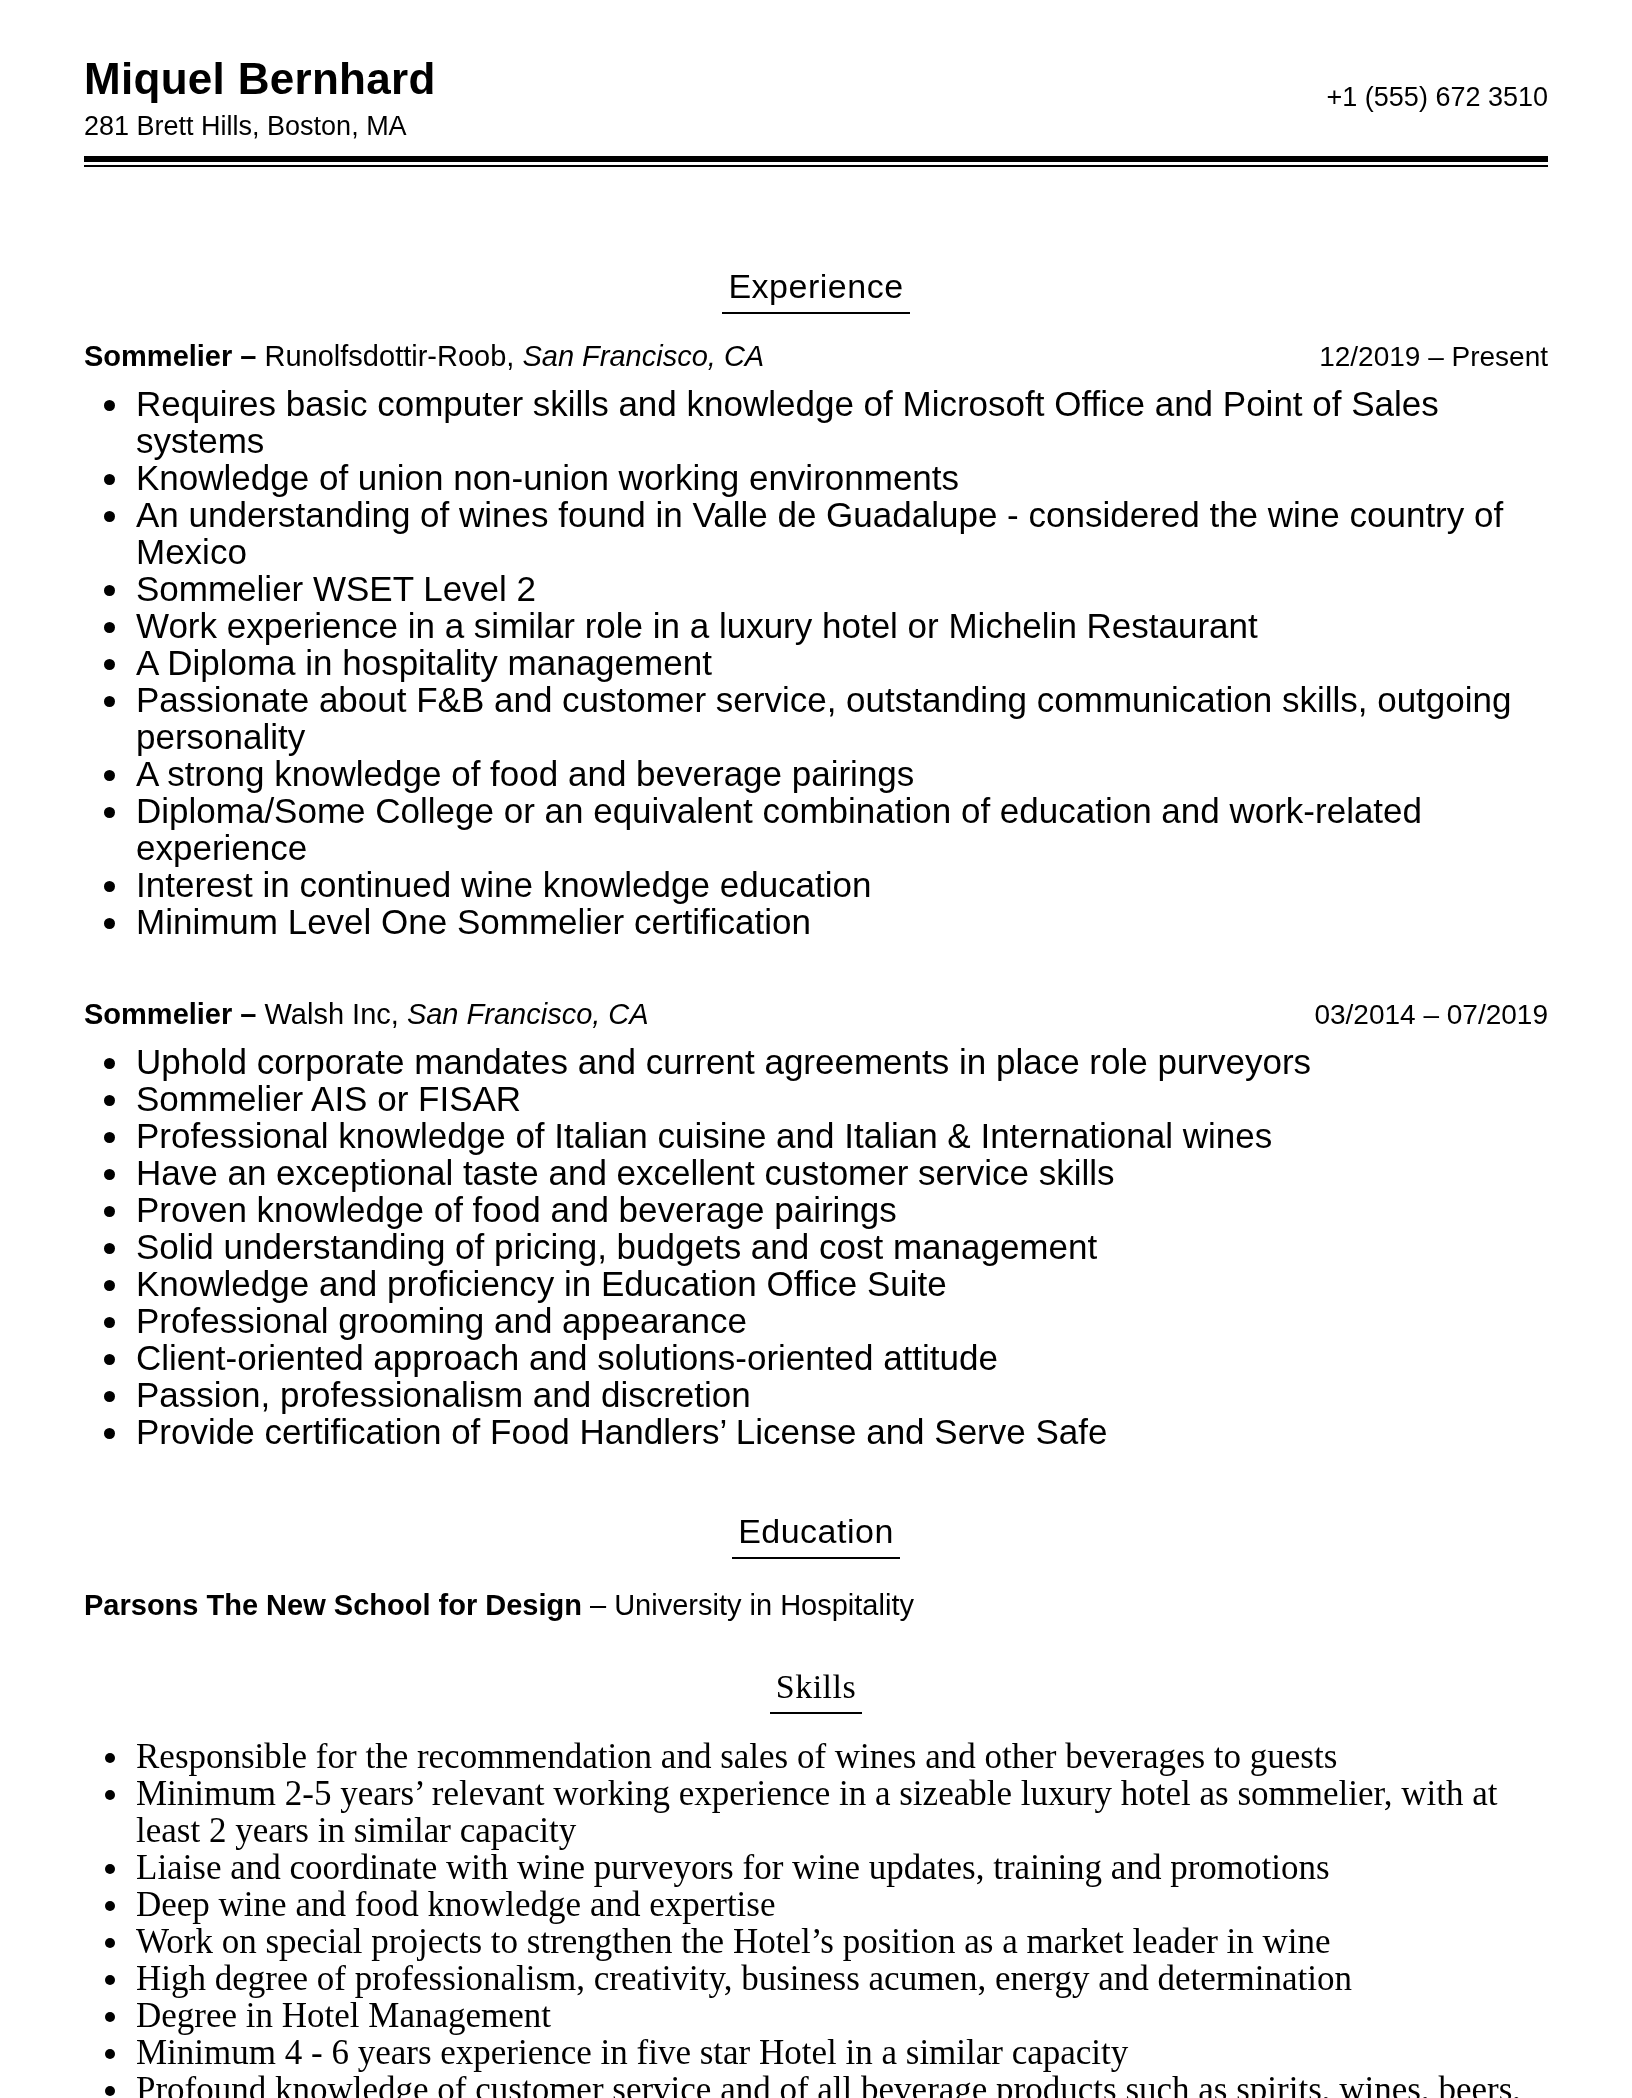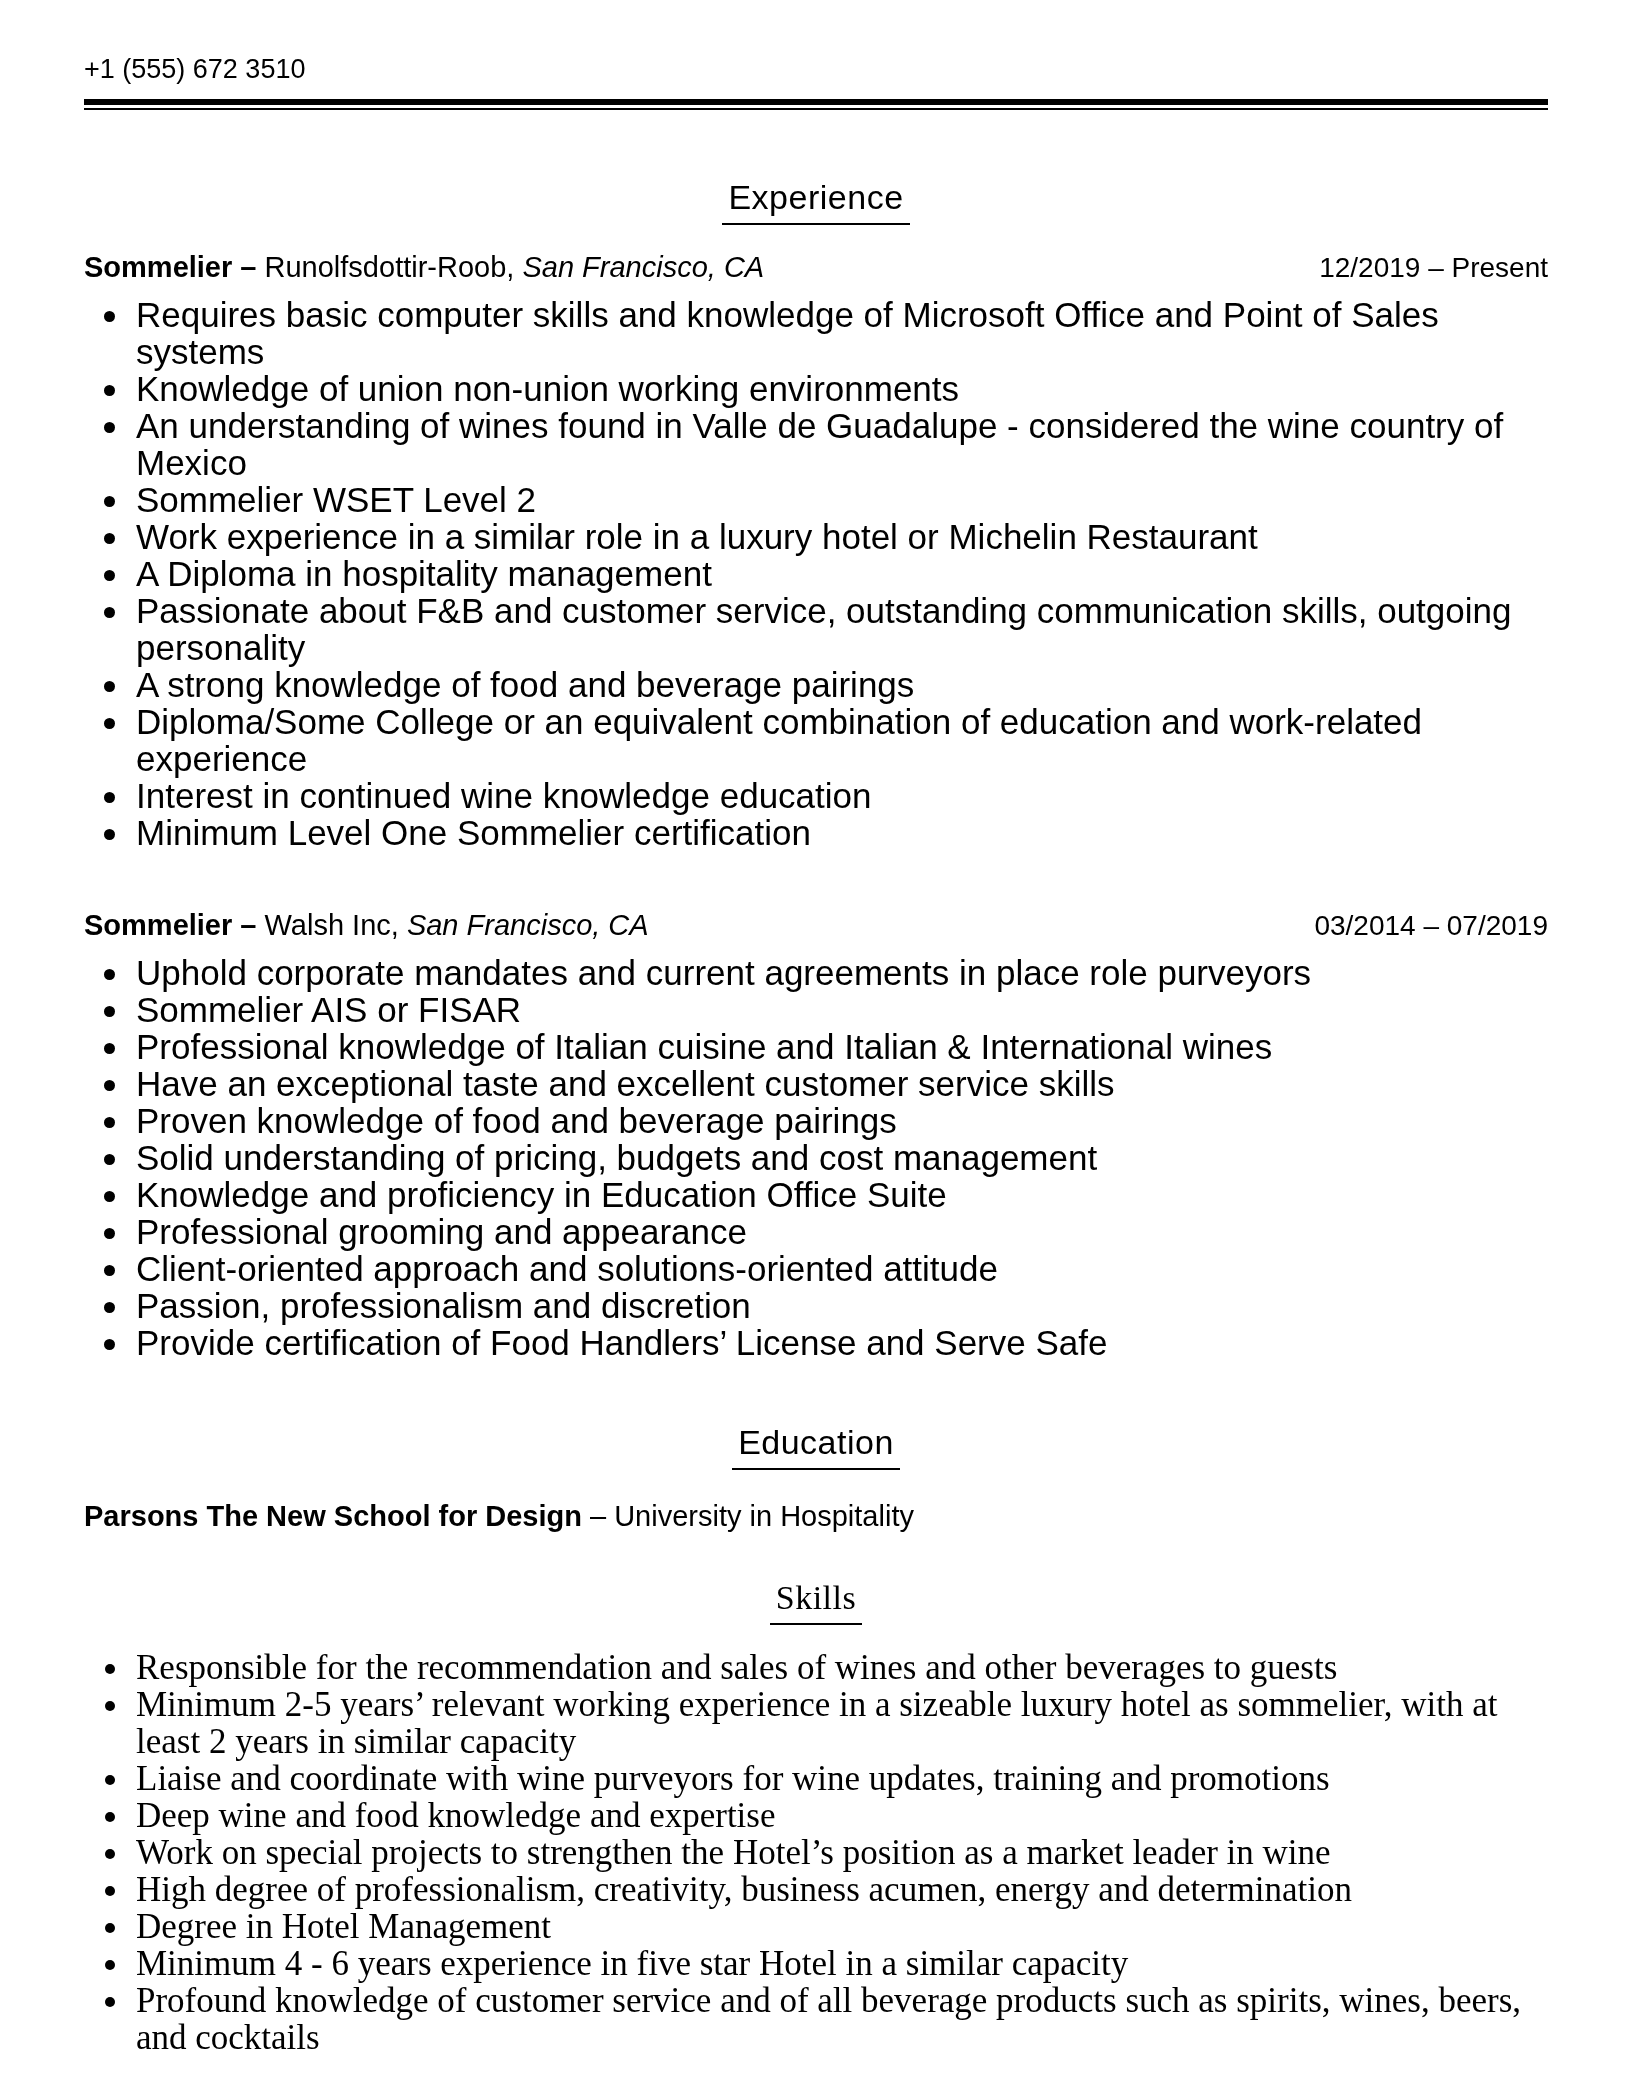--- a/index.html
+++ b/index.html
@@ -26,21 +26,21 @@
   }
 
   
   .section-title { text-align: center; font-size: 34px; font-weight: 400; }
   .section-title .underlined {
     display: inline-block;
     border-bottom: 2px solid #000;
     padding: 0 6px 6px 6px;
     letter-spacing: 0.5px;
   }
-  .section-experience { margin-top: 68px; }
+  .section-experience { margin-top: 100px; }
   .section-education  { margin-top: 62px; }
   .section-skills     { margin-top: 46px; font-family: Liberation Serif, serif; }
 
   
   .job { margin-top: 26px; }
   .job + .job { margin-top: 58px; }
   .job-header { display: flex; justify-content: space-between; align-items: baseline; }
   .job-title { font-size: 29px; }
   .job-dates { font-size: 28px; white-space: nowrap; }
   .bold { font-weight: 700; }
@@ -62,20 +62,24 @@
   .edu-line { margin-top: 30px; font-size: 29px; }
 
   .section-skills ul.bullets { margin-top: 24px; }
 </style>
 </head>
 <body>
 
 <div class="page">
 
   <div class="header">
+    <div class="header-left">
+      <div class="candidate-name">Miquel Bernhard</div>
+      <div class="candidate-address">281 Brett Hills, Boston, MA</div>
+    </div>
     <div class="candidate-phone">+1 (555) 672 3510</div>
   </div>
   <div class="header-rule"></div>
 
   <div class="section section-experience">
     <div class="section-title">
       <span class="underlined">Experience</span>
     </div>
 
     <div class="job">

